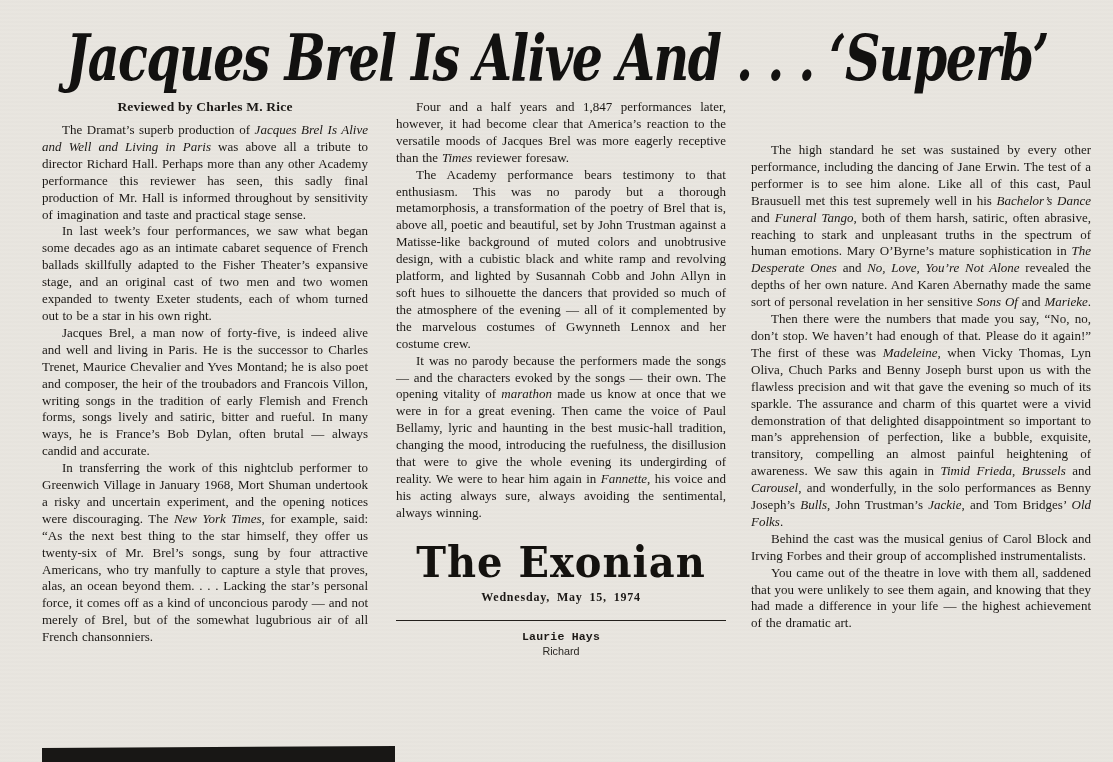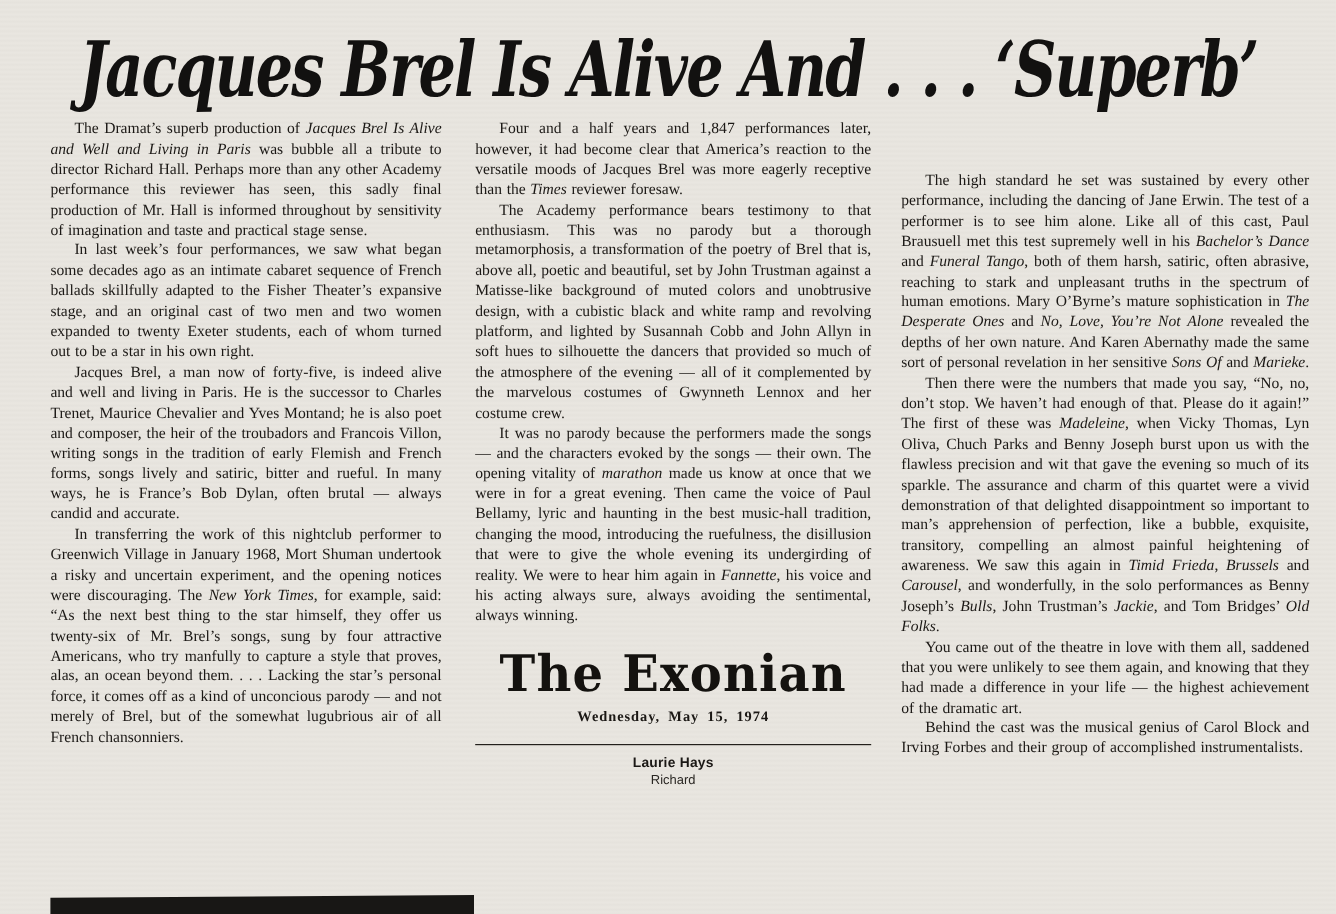--- a/index.html
+++ b/index.html
@@ -47,21 +47,21 @@
     transform:scaleY(1.05); transform-origin:center top;
   }
   .masthead-date {
     font-weight:bold; font-size:12px; margin-top:8px; letter-spacing:0.8px; word-spacing:3px;
   }
   .masthead-rule {
     border:none; border-top:1.7px solid #23201c; margin:15px 0 9px 0; width:100%;
   }
   .chairman { margin-top:2px; }
   .staff-name {
-    font-family:Liberation Sans, sans-serif; font-weight:bold; font-size:11.5px; letter-spacing:0.2px;text-align:center;
+    font-family:Liberation Mono, monospace; font-weight:bold; font-size:11.5px; letter-spacing:0.2px;text-align:center;
   }
   .staff-title {
     font-family:"Liberation Sans", sans-serif; font-size:10.8px; margin-top:2px; color:#2a2username0-26;
     color:#2a2723;
   }
   .staff-row { display:flex; justify-content:space-between; padding:0 24px 0 32px; margin-top:12px; }
   .staff-block { text-align:center; }
   .photo-strip {
     position:absolute; left:42px; top:747px; width:353px; height:17px;
     background:#181715; transform:skewY(-0.35deg);
@@ -70,22 +70,23 @@
 </head>
 <body>
 
 <div>
 
   <h1 class="headline">Jacques Brel Is Alive And . . . ‘Superb’</h1>
 
   <div class="columns">
 
     <div class="col col-1">
+      <div class="byline">Reviewed by Charles M. Rice</div>
       <div>
-          <p class="para"><span>The Dramat’s superb production of </span><i>Jacques Brel Is Alive and Well and Living in Paris</i><span> was bubble all a tribute to director Richard Hall. Perhaps more than any other Academy performance this reviewer has seen, this sadly final production of Mr. Hall is informed throughout by sensitivity of imagination and taste and practical stage sense.</span></p>
+          <p class="para"><span>The Dramat’s superb production of </span><i>Jacques Brel Is Alive and Well and Living in Paris</i><span> was above all a tribute to director Richard Hall. Perhaps more than any other Academy performance this reviewer has seen, this sadly final production of Mr. Hall is informed throughout by sensitivity of imagination and taste and practical stage sense.</span></p>
           <p class="para"><span>In last week’s four performances, we saw what began some decades ago as an intimate cabaret sequence of French ballads skillfully adapted to the Fisher Theater’s expansive stage, and an original cast of two men and two women expanded to twenty Exeter students, each of whom turned out to be a star in his own right.</span></p>
           <p class="para"><span>Jacques Brel, a man now of forty-five, is indeed alive and well and living in Paris. He is the successor to Charles Trenet, Maurice Chevalier and Yves Montand; he is also poet and composer, the heir of the troubadors and Francois Villon, writing songs in the tradition of early Flemish and French forms, songs lively and satiric, bitter and rueful. In many ways, he is France’s Bob Dylan, often brutal — always candid and accurate.</span></p>
           <p class="para"><span>In transferring the work of this nightclub performer to Greenwich Village in January 1968, Mort Shuman undertook a risky and uncertain experiment, and the opening notices were discouraging. The </span><i>New York Times</i><span>, for example, said: “As the next best thing to the star himself, they offer us twenty-six of Mr. Brel’s songs, sung by four attractive Americans, who try manfully to capture a style that proves, alas, an ocean beyond them. . . . Lacking the star’s personal force, it comes off as a kind of unconcious parody — and not merely of Brel, but of the somewhat lugubrious air of all French chansonniers.</span></p>
         </div>
     </div>
 
     <div class="col col-2">
       <div>
           <p class="para"><span>Four and a half years and 1,847 performances later, however, it had become clear that America’s reaction to the versatile moods of Jacques Brel was more eagerly receptive than the </span><i>Times</i><span> reviewer foresaw.</span></p>
           <p class="para"><span>The Academy performance bears testimony to that enthusiasm. This was no parody but a thorough metamorphosis, a transformation of the poetry of Brel that is, above all, poetic and beautiful, set by John Trustman against a Matisse-like background of muted colors and unobtrusive design, with a cubistic black and white ramp and revolving platform, and lighted by Susannah Cobb and John Allyn in soft hues to silhouette the dancers that provided so much of the atmosphere of the evening — all of it complemented by the marvelous costumes of Gwynneth Lennox and her costume crew.</span></p>
@@ -100,22 +101,22 @@
           <div class="staff-name">Laurie Hays</div>
           <div class="staff-title">Richard</div>
         </div>
       </div>
     </div>
 
     <div class="col col-3">
       <div>
           <p class="para"><span>The high standard he set was sustained by every other performance, including the dancing of Jane Erwin. The test of a performer is to see him alone. Like all of this cast, Paul Brausuell met this test supremely well in his </span><i>Bachelor’s Dance</i><span> and </span><i>Funeral Tango</i><span>, both of them harsh, satiric, often abrasive, reaching to stark and unpleasant truths in the spectrum of human emotions. Mary O’Byrne’s mature sophistication in </span><i>The Desperate Ones</i><span> and </span><i>No, Love, You’re Not Alone</i><span> revealed the depths of her own nature. And Karen Abernathy made the same sort of personal revelation in her sensitive </span><i>Sons Of</i><span> and </span><i>Marieke</i><span>.</span></p>
           <p class="para"><span>Then there were the numbers that made you say, “No, no, don’t stop. We haven’t had enough of that. Please do it again!” The first of these was </span><i>Madeleine</i><span>, when Vicky Thomas, Lyn Oliva, Chuch Parks and Benny Joseph burst upon us with the flawless precision and wit that gave the evening so much of its sparkle. The assurance and charm of this quartet were a vivid demonstration of that delighted disappointment so important to man’s apprehension of perfection, like a bubble, exquisite, transitory, compelling an almost painful heightening of awareness. We saw this again in </span><i>Timid Frieda</i><span>, </span><i>Brussels</i><span> and </span><i>Carousel</i><span>, and wonderfully, in the solo performances as Benny Joseph’s </span><i>Bulls</i><span>, John Trustman’s </span><i>Jackie</i><span>, and Tom Bridges’ </span><i>Old Folks</i><span>.</span></p>
+          <p class="para"><span>Behind the cast was the musical genius of Carol Block and Irving Forbes and their group of accomplished instrumentalists.</span></p>
           <p class="para"><span>You came out of the theatre in love with them all, saddened that you were unlikely to see them again, and knowing that they had made a difference in your life — the highest achievement of the dramatic art.</span></p>
-          <p class="para"><span>Behind the cast was the musical genius of Carol Block and Irving Forbes and their group of accomplished instrumentalists.</span></p>
         </div>
     </div>
 
   </div>
 
   <div class="photo-strip"></div>
 
 </div>
 
 </body></html>

